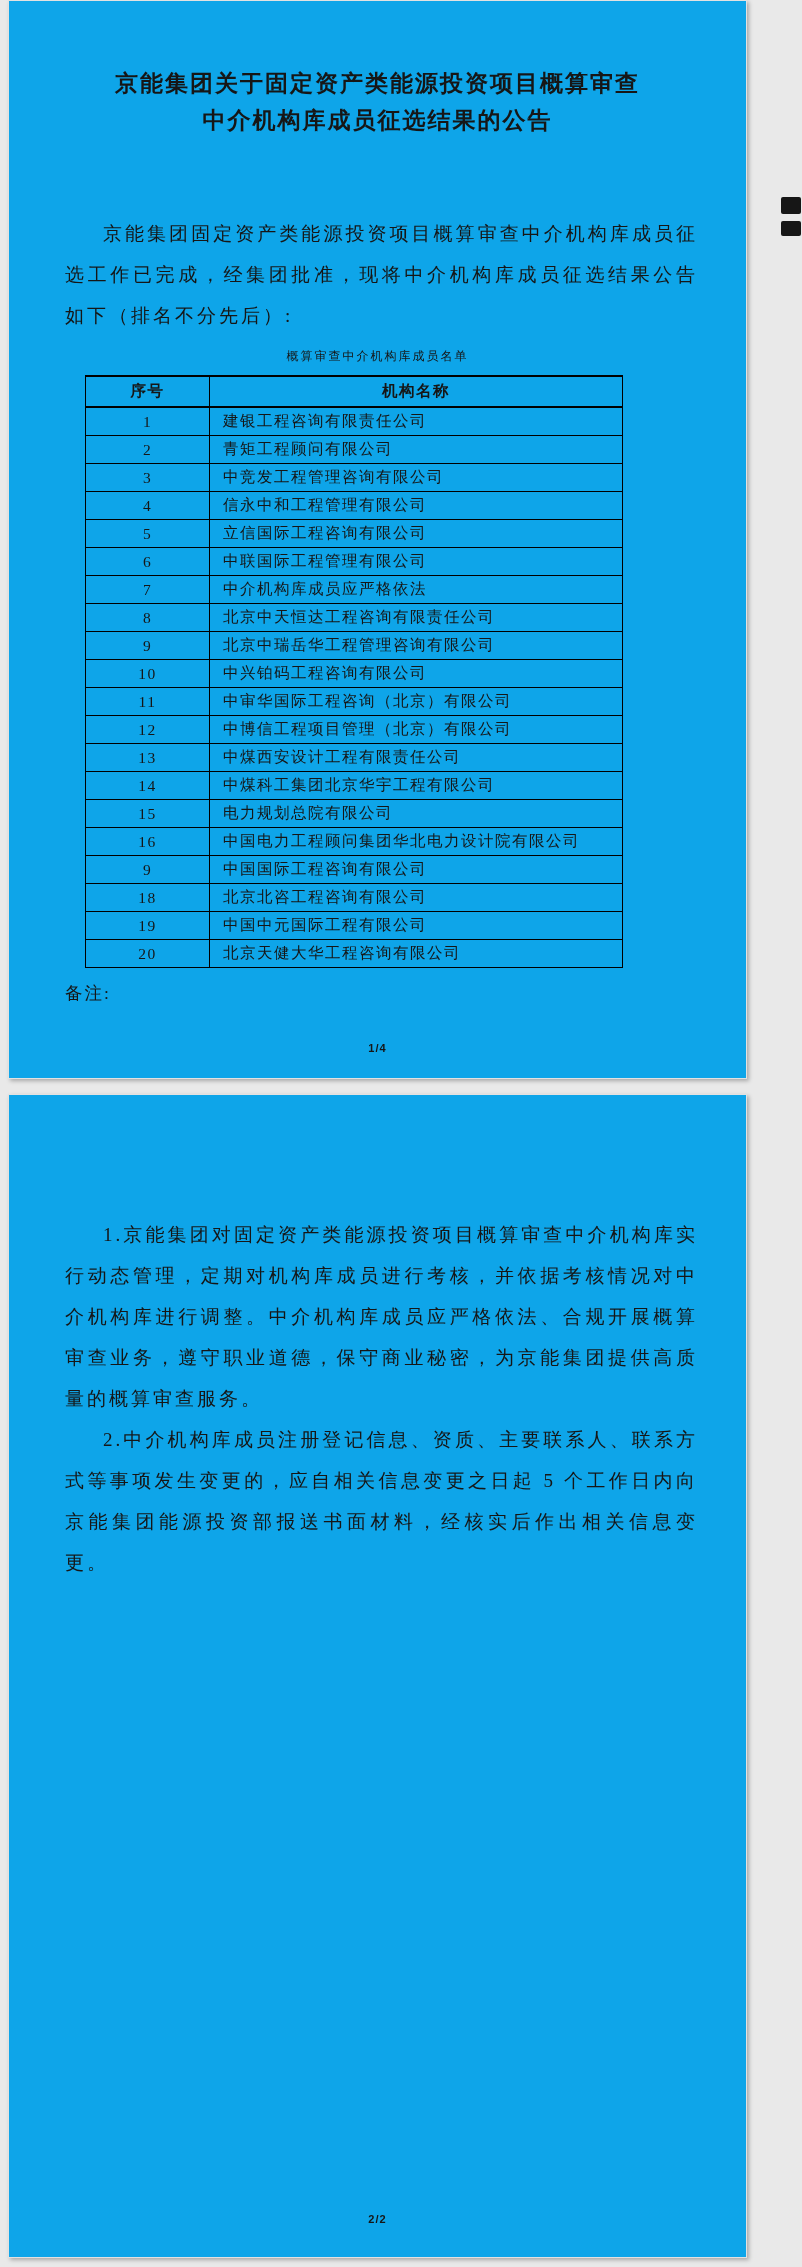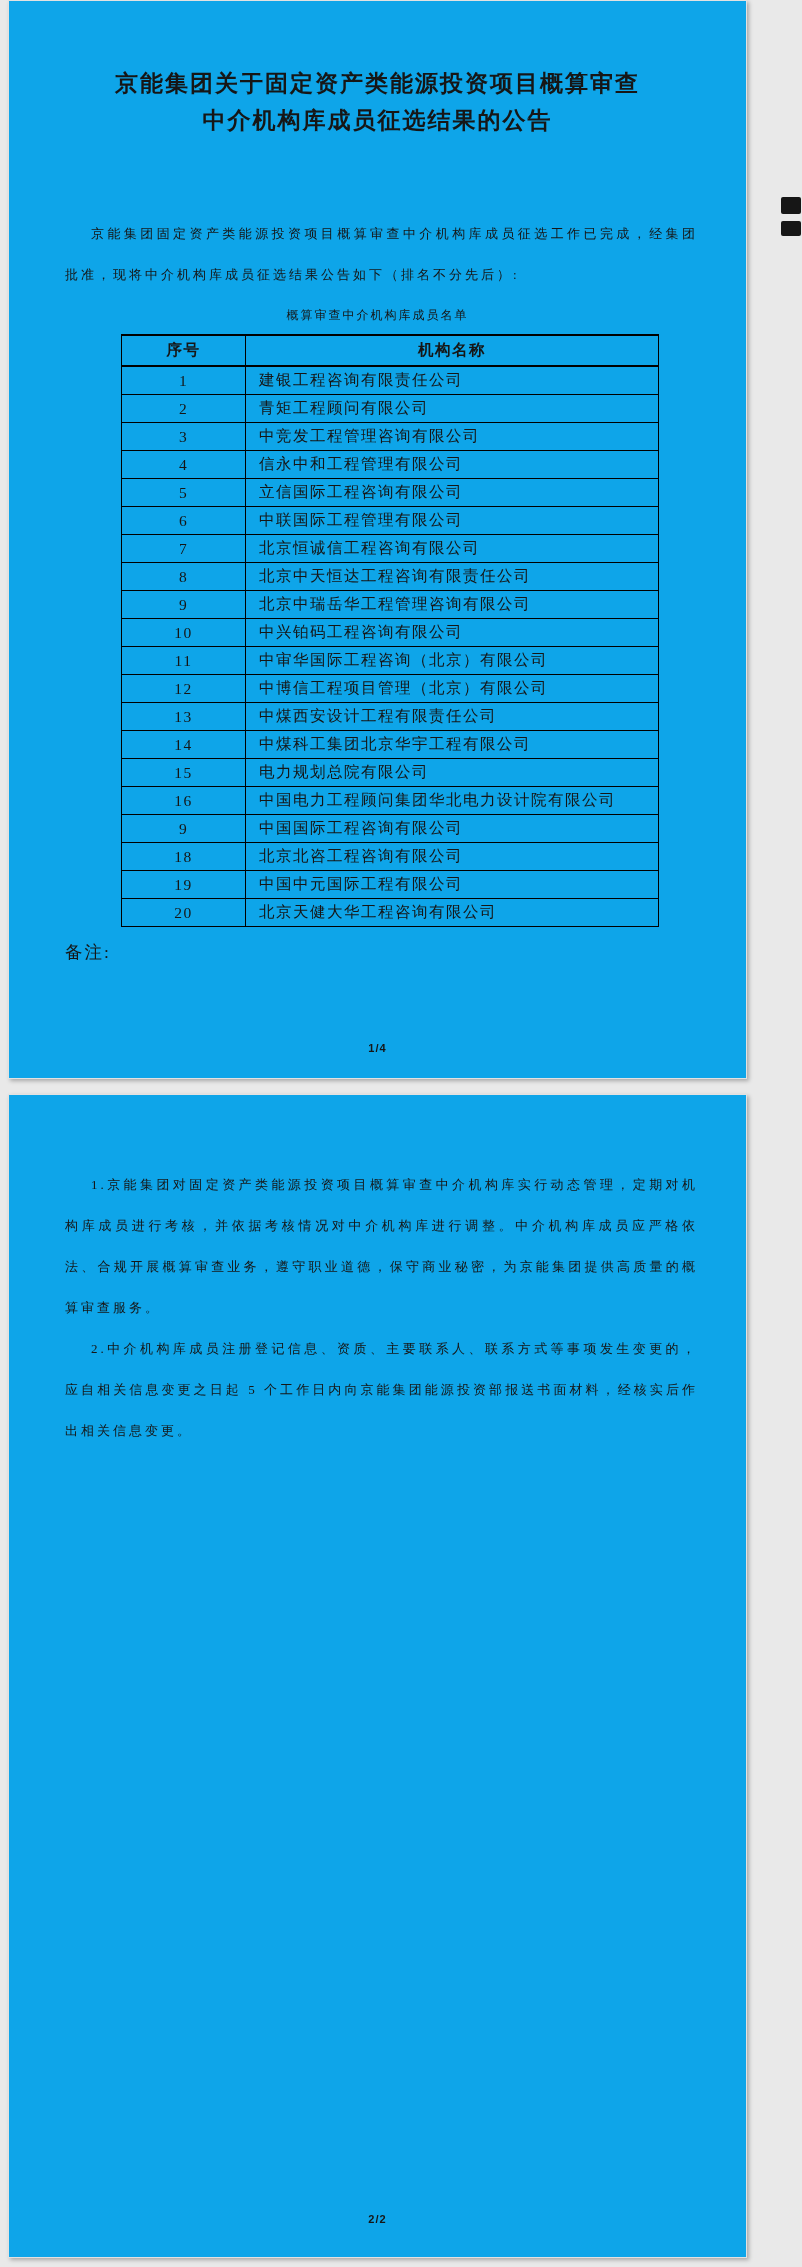--- a/index.html
+++ b/index.html
@@ -28,37 +28,37 @@
   .doc-title {
     margin: 64px 30px 0 30px;
     text-align: center;
     font-weight: bold;
     font-size: 23px;
     line-height: 37px;
     letter-spacing: 2px;
   }
   .body-text {
     margin: 0 48px 0 56px;
-    font-size: 13px;
+    font-size: 19px;
     line-height: 41px;
     letter-spacing: 3px;
     text-align: justify;
     text-indent: 2em;
   }
   #intro-paragraph { margin-top: 74px; }
 
   .table-caption {
     margin-top: 12px;
     text-align: center;
     font-size: 12px;
     letter-spacing: 2px;
   }
   table.member-table {
     border-collapse: collapse;
-    margin: 10px 0 0 112px;
+    margin: 10px 0 0 76px;
     width: 538px;
     table-layout: fixed;
     font-size: 15.5px;
   }
   table.member-table th, table.member-table td {
     border: 1px solid #000;
     padding: 0;
     height: 27px;
     letter-spacing: 1.5px;
     font-weight: normal;
@@ -88,21 +88,21 @@
     left: 0;
     width: 100%;
     text-align: center;
     font-size: 11px;
     font-weight: bold;
     letter-spacing: 1px;
     font-family: "Liberation Sans", sans-serif;
   }
   #page-2 .page-footer { bottom: 32px; }
   #page-2 .body-text:first-child { margin-top: 0; }
-  #page2-content { padding-top: 69px; }
+  #page2-content { padding-top: 119px; }
 
   .scan-artifact {
     position: absolute;
     background: #161616;
     border-radius: 2px;
   }
   #scan-artifact-top  { left: 781px; top: 197px; width: 20px; height: 17px; }
   #scan-artifact-bottom { left: 781px; top: 221px; width: 20px; height: 15px; }
 </style>
 </head>
@@ -145,21 +145,21 @@
         <tr>
           <td class="col-num">5</td>
           <td class="col-name">立信国际工程咨询有限公司</td>
         </tr>
         <tr>
           <td class="col-num">6</td>
           <td class="col-name">中联国际工程管理有限公司</td>
         </tr>
         <tr>
           <td class="col-num">7</td>
-          <td class="col-name">北京恒诚信工程咨询有限公司</td>
+          <td class="col-name">中介机构库成员应严格依法</td>
         </tr>
         <tr>
           <td class="col-num">8</td>
           <td class="col-name">北京中天恒达工程咨询有限责任公司</td>
         </tr>
         <tr>
           <td class="col-num">9</td>
           <td class="col-name">北京中瑞岳华工程管理咨询有限公司</td>
         </tr>
         <tr>

